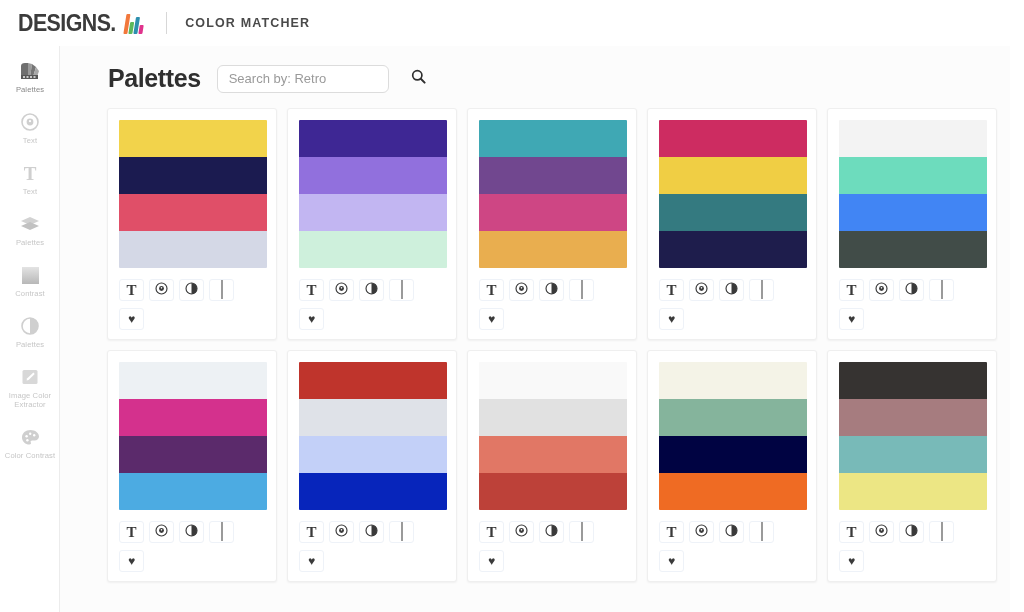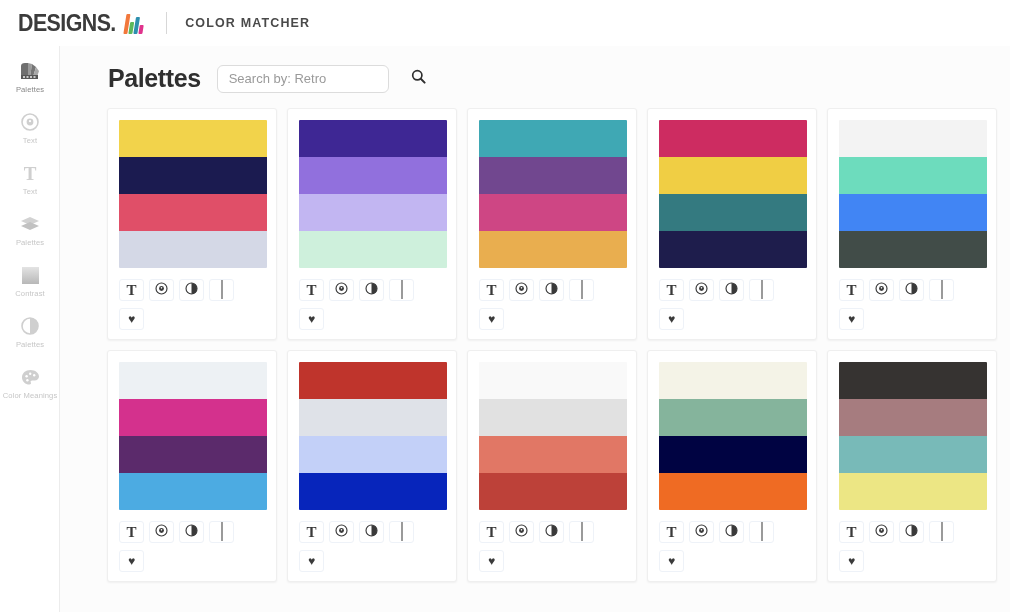--- a/index.html
+++ b/index.html
@@ -192,32 +192,41 @@
     <div class="side-item">
       <span class="side-icon">
         <svg width="18" height="18" viewBox="0 0 18 18">
           <circle cx="9" cy="9" r="8" fill="none" stroke="#cfcfcf" stroke-width="1.6"></circle>
           <path d="M9 1 A8 8 0 0 1 9 17 Z" fill="#cfcfcf"></path>
         </svg>
       </span>
       <span class="side-label">Palettes</span>
     </div>
 
+    <div class="side-item">
+      <span class="side-icon">
+        <svg width="18" height="18" viewBox="0 0 18 18">
+          <rect x="1.5" y="2" width="15" height="14" rx="1.5" fill="#d8d8d8"></rect>
+          <path d="M12.4 4.6 L13.7 5.9 L7.6 12 L5.6 12.4 L6 10.4 Z" fill="#ffffff"></path>
+        </svg>
+      </span>
+      <span class="side-label">Image Color Extractor</span>
+    </div>
 
     <div class="side-item">
       <span class="side-icon">
         <svg width="19" height="17" viewBox="0 0 19 17">
           <path d="M9.5 1 C4.5 1 1 4.2 1 8.4 C1 12.5 4.5 15.5 8.3 15.5 C10 15.5 10.4 14.4 9.8 13.5 C9.2 12.5 10 11.6 11.2 11.6 L13.6 11.6 C16.2 11.6 18 9.9 18 7.6 C18 3.9 14.3 1 9.5 1 Z" fill="#cfcfcf"></path>
           <circle cx="5.6" cy="7.2" r="1.2" fill="#ffffff"></circle>
           <circle cx="9.2" cy="4.8" r="1.2" fill="#ffffff"></circle>
           <circle cx="13.2" cy="6.2" r="1.2" fill="#ffffff"></circle>
           <circle cx="6.4" cy="11.2" r="1.2" fill="#ffffff"></circle>
         </svg>
       </span>
-      <span class="side-label">Color Meanings</span>
+      <span class="side-label">Color Contrast</span>
     </div>
 
   </div>
 
   <div class="main">
     <div class="main-inner">
 
       <div class="page-head">
         <div class="page-title">Palettes</div>
         <div class="search-box">

